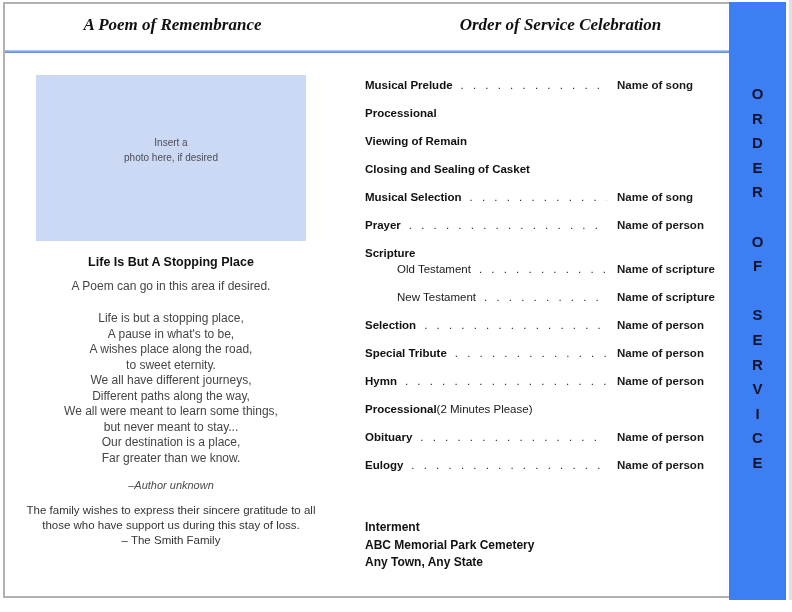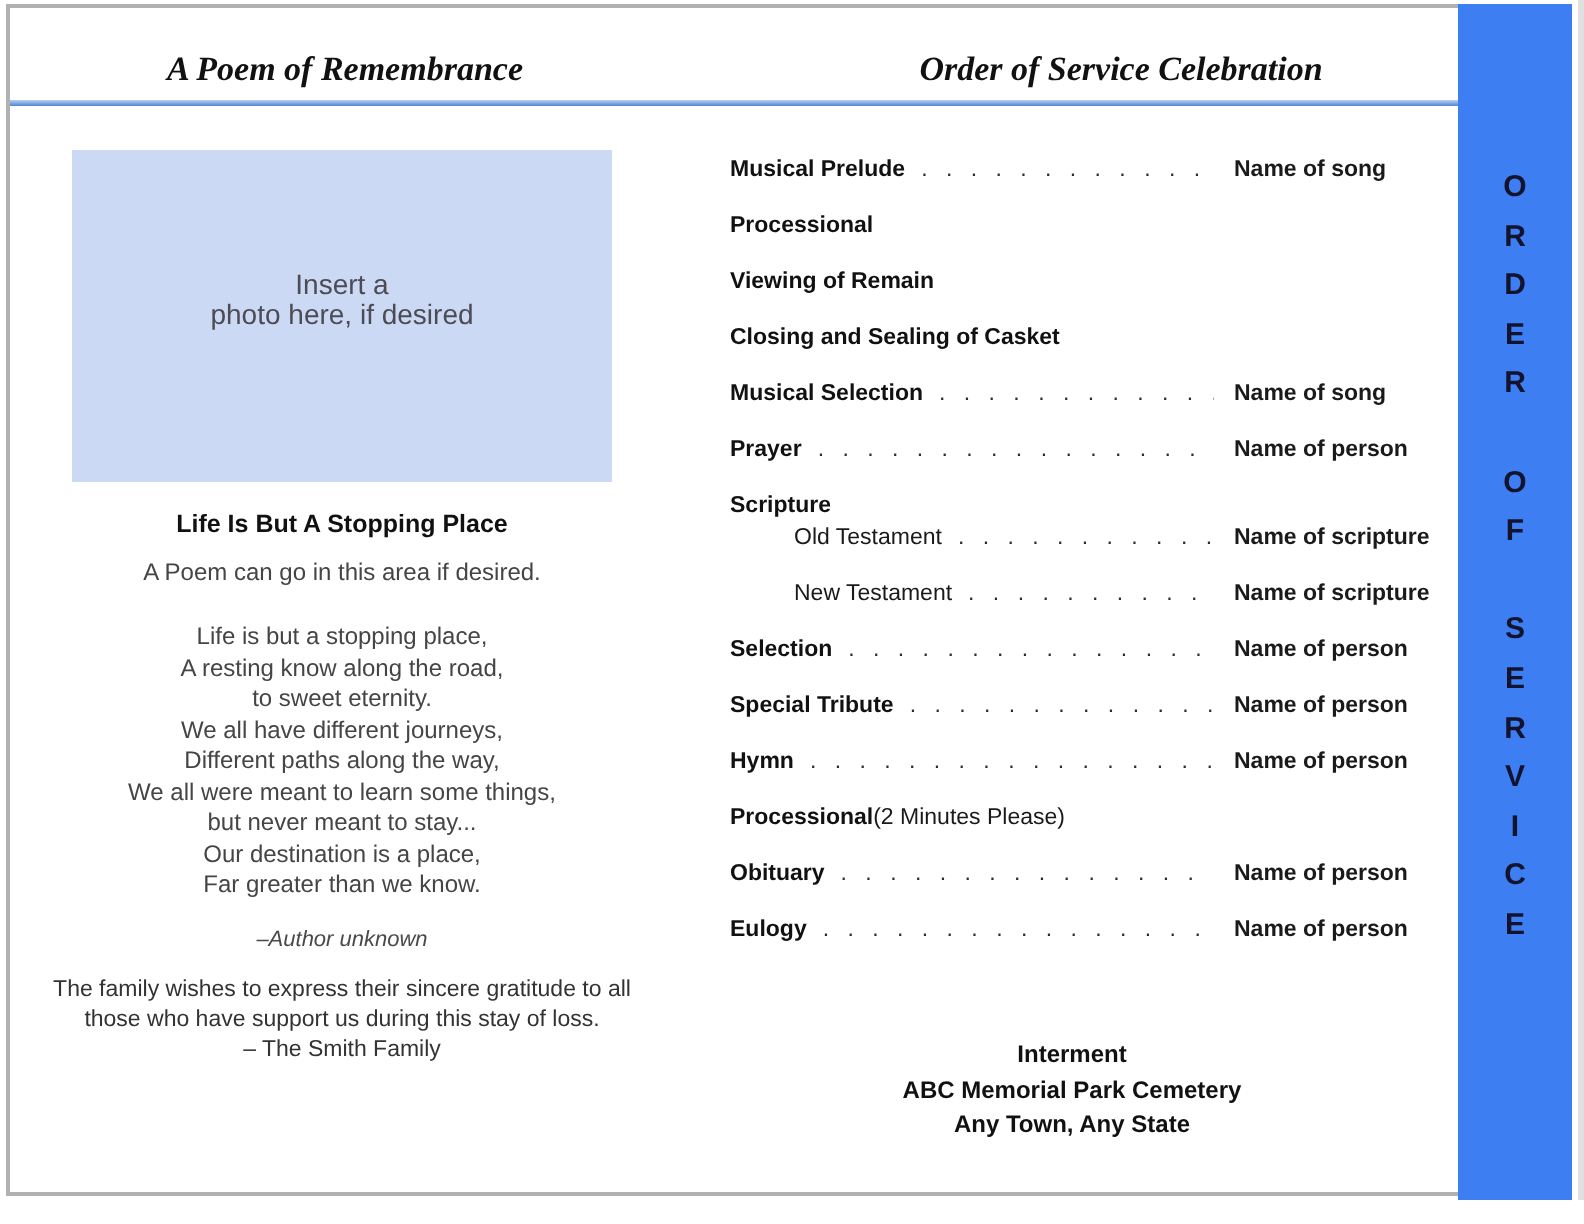--- a/index.html
+++ b/index.html
@@ -17,21 +17,21 @@
   .page {
     position: absolute; left: 3px; top: 2px;
     width: 781px; height: 596px;
     border: 2px solid #b1b1b1;
     box-sizing: border-box;
     background: #ffffff;
   }
   
   .header {
     position: absolute; left: 0; top: 0; width: 776px; height: 46px;
-    display: flex; align-items: flex-end;
+    display: flex; align-items: center;
   }
   .header-rule {
     position: absolute; left: 0; top: 46px; width: 724px; height: 3px;
     background: linear-gradient(#b9d0f0, #4f86d8);
   }
   .htitle {
     font-family: "Liberation Serif", serif;
     font-style: italic; font-weight: bold;
     font-size: 17px; color: #111111;
     text-align: center; padding-bottom: 5px;
@@ -60,21 +60,21 @@
   }
   .photo-box {
     margin: 22px auto 0 auto;
     width: 270px; height: 166px;
     background: #ccd9f5;
     display: flex; flex-direction: column;
     align-items: center; justify-content: center;
     padding-bottom: 16px; box-sizing: border-box;
   }
   .photo-line {
-    font-size: 14px; color: #4c4c55; line-height: 15px;
+    font-size: 10px; color: #4c4c55; line-height: 15px;
   }
   .poem-title {
     margin-top: 14px;
     font-size: 12.5px; font-weight: bold; color: #111111;
   }
   .poem-subtitle {
     margin-top: 10px;
     font-size: 12px; color: #454545;
   }
   .poem-lines { margin-top: 18px; }
@@ -111,21 +111,21 @@
     flex: 1; overflow: hidden; white-space: nowrap;
     margin: 0 10px 0 8px;
     font-size: 11.5px; color: #2b2b2b; letter-spacing: 3px;
   }
   .rvalue {
     width: 90px; flex-shrink: 0;
     font-size: 11.5px; color: #1a1a1a; white-space: nowrap; font-weight: bold;
   }
   .interment {
     position: absolute; left: 360px; top: 515px; width: 342px;
-    text-align: center;
+    text-align: left;
   }
   .iline {
     font-size: 12px; font-weight: bold; color: #111111; line-height: 17.5px;
   }
 </style>
 </head>
 <body>
 
 <div class="edge-right"></div>
 
@@ -139,21 +139,22 @@
 
   <div class="left-col">
     <div class="photo-box">
       <div class="photo-line">Insert a</div>
       <div class="photo-line">photo here, if desired</div>
     </div>
     <div class="poem-title">Life Is But A Stopping Place</div>
     <div class="poem-subtitle">A Poem can go in this area if desired.</div>
     <div class="poem-lines" id="poem-lines">
         <div class="pline">Life is but a stopping place,</div>
-        <div class="pline">A resting know along the road,</div>
+        <div class="pline">A pause in what's to be,</div>
+        <div class="pline">A wishes place along the road,</div>
         <div class="pline">to sweet eternity.</div>
         <div class="pline">We all have different journeys,</div>
         <div class="pline">Different paths along the way,</div>
         <div class="pline">We all were meant to learn some things,</div>
         <div class="pline">but never meant to stay...</div>
         <div class="pline">Our destination is a place,</div>
         <div class="pline">Far greater than we know.</div>
       </div>
     <div class="poem-author">–Author unknown</div>
     <div class="family-note" id="family-note">

